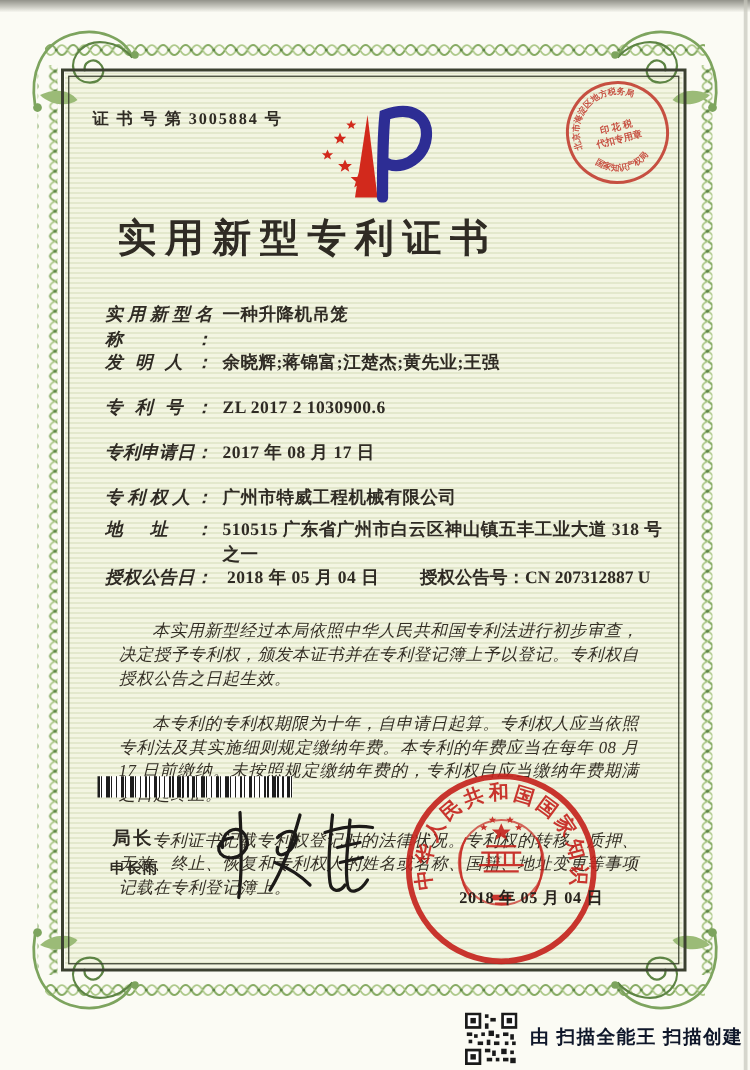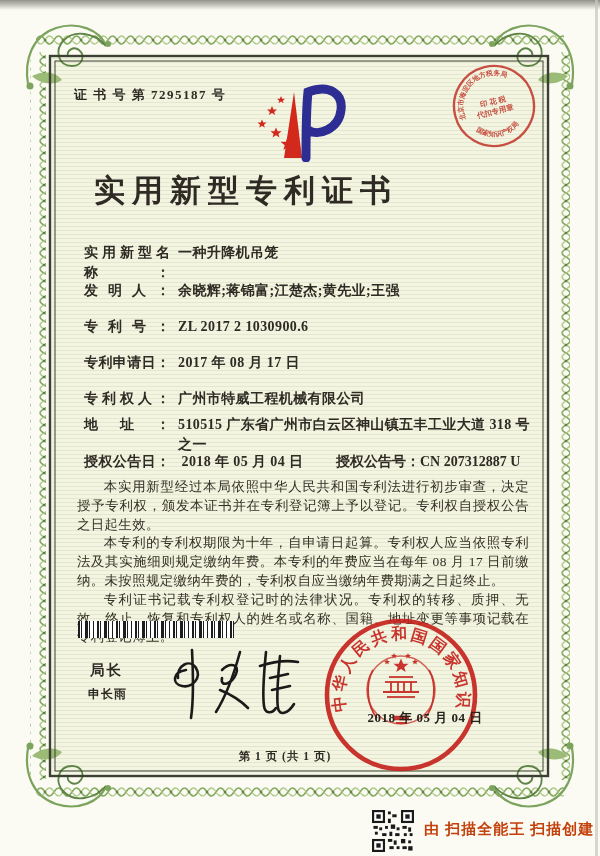--- a/index.html
+++ b/index.html
@@ -10,36 +10,36 @@
     background:linear-gradient(#92928a,#c9c9c1 55%,rgba(251,251,244,0));}
   .scan-right{position:absolute;right:2px;top:0;width:3px;height:856px;background:#c6c6bc;opacity:.7;}
   .inner-tint{position:absolute;left:52px;top:58px;width:494px;height:716px;
     background:#f3f5e2;
     background-image:repeating-linear-gradient(180deg,rgba(170,186,126,.22) 0 1px,rgba(0,0,0,0) 1px 4px);}
   svg.frame{position:absolute;left:0;top:0;}
   .abs{position:absolute;}
   .certno{left:74px;top:86px;font-size:13px;font-weight:600;letter-spacing:1.5px;}
   .title{left:0;top:170px;width:492px;text-align:center;font-size:31px;font-weight:700;letter-spacing:7px;}
   .frow{position:absolute;left:84px;width:466px;font-size:14px;font-weight:600;line-height:20px;}
-  .flabel{display:inline-block;width:86px;text-align:justify;text-align-last:justify;vertical-align:top;}
+  .flabel{display:inline-block;width:86px;text-align:justify;text-align-last:justify;vertical-align:top;font-style:italic;}
   .fvalue{display:inline-block;margin-left:8px;max-width:352px;vertical-align:top;letter-spacing:.4px;font-family:Liberation Serif, serif;}
   .grantrow{position:absolute;left:84px;top:453px;width:470px;font-size:14px;font-weight:600;}
   .grant-right{position:absolute;left:228px;top:0;white-space:nowrap;margin-left:24px;}
   .paras{position:absolute;left:77px;top:478px;width:452px;font-size:13.4px;line-height:18.8px;
          font-weight:500;color:#353026;letter-spacing:.4px;text-align:justify;}
-  .paras p{margin:0;text-indent:2em;}
+  .paras p{margin:18px;text-indent:2em;font-style:italic;}
   .barcode{position:absolute;left:78px;top:621px;width:156px;height:17px;
     background:repeating-linear-gradient(90deg,#1d1d1d 0 2px,#fff 2px 3px,#1d1d1d 3px 4px,#fff 4px 7px,
       #1d1d1d 7px 10px,#fff 10px 11px,#1d1d1d 11px 12px,#fff 12px 15px,#1d1d1d 15px 16px,#fff 16px 19px);}
   .director-title{left:90px;top:661px;font-size:14.5px;font-weight:700;letter-spacing:2px;font-family:Liberation Serif, serif;}
   .director-name{left:88px;top:686px;font-size:12px;font-weight:700;letter-spacing:1px;}
   .seal-date{left:360px;top:709px;width:130px;text-align:center;font-size:13px;font-weight:700;
              letter-spacing:.5px;color:#26221c;z-index:6;}
   .page-footer{left:35px;top:749px;width:500px;text-align:center;font-size:11.5px;font-weight:600;letter-spacing:1px;}
-  .scanbar-text{left:424px;top:820px;font-size:15px;font-weight:700;color:#c2410c;letter-spacing:1px;
+  .scanbar-text{left:424px;top:820px;font-size:15px;font-weight:700;color:#0f172a;letter-spacing:1px;
                 font-family:"Liberation Sans","DejaVu Sans",sans-serif;}
   .stamp{position:absolute;pointer-events:none;}
   text{font-family:"Liberation Serif","DejaVu Serif",serif;}
 </style>
 </head>
 <body>
 
 <div id="page">
 
   <div class="inner-tint"></div>
@@ -96,21 +96,21 @@
         <textPath href="#taxTop" startOffset="2">北京市海淀区地方税务局</textPath>
       </text>
       <text font-size="6.8" font-weight="bold">
         <textPath href="#taxBot" startOffset="1">国家知识产权局</textPath>
       </text>
       <text x="0" y="-2" text-anchor="middle" font-size="7.5" font-weight="bold">印 花 税</text>
       <text x="0" y="8" text-anchor="middle" font-size="7.5" font-weight="bold">代扣专用章</text>
     </g>
   </svg>
 
-  <div class="abs certno">证 书 号 第 7295187 号</div>
+  <div class="abs certno">证 书 号 第 3005884 号</div>
   <div class="abs title">实用新型专利证书</div>
 
   <div class="frow" style="top:243px">
     <span class="flabel">实用新型名称：</span><span class="fvalue">一种升降机吊笼</span>
   </div>
   <div class="frow" style="top:281px">
     <span class="flabel">发明人：</span><span class="fvalue">余晓辉;蒋锦富;江楚杰;黄先业;王强</span>
   </div>
   <div class="frow" style="top:317px">
     <span class="flabel">专利号：</span><span class="fvalue">ZL 2017 2 1030900.6</span>
@@ -181,21 +181,20 @@
           <path d="M-24,28 C-34,16 -36,-6 -28,-20"></path>
           <path d="M24,28 C34,16 36,-6 28,-20"></path>
         </g>
         <path d="M-8,28 L8,28" stroke="#c5211b" stroke-width="4.5" fill="none"></path>
         <path d="M-5,33 L5,33" stroke="#c5211b" stroke-width="2" fill="none"></path>
       </g>
     </g>
   </svg>
   <div class="abs seal-date">2018 年 05 月 04 日</div>
 
-  <div class="abs page-footer">第 1 页 (共 1 页)</div>
 
   <svg class="stamp" style="left:372px;top:810px;" width="42" height="42" viewBox="0 0 29 29">
     <g fill="#1a1a1a">
       <rect x="0" y="0" width="9" height="9"></rect>
         <rect x="1.5" y="1.5" width="6" height="6" fill="#fff"></rect>
         <rect x="3" y="3" width="3" height="3"></rect>
       <rect x="20" y="0" width="9" height="9"></rect>
         <rect x="21.5" y="1.5" width="6" height="6" fill="#fff"></rect>
         <rect x="23" y="3" width="3" height="3"></rect>
       <rect x="0" y="20" width="9" height="9"></rect>

